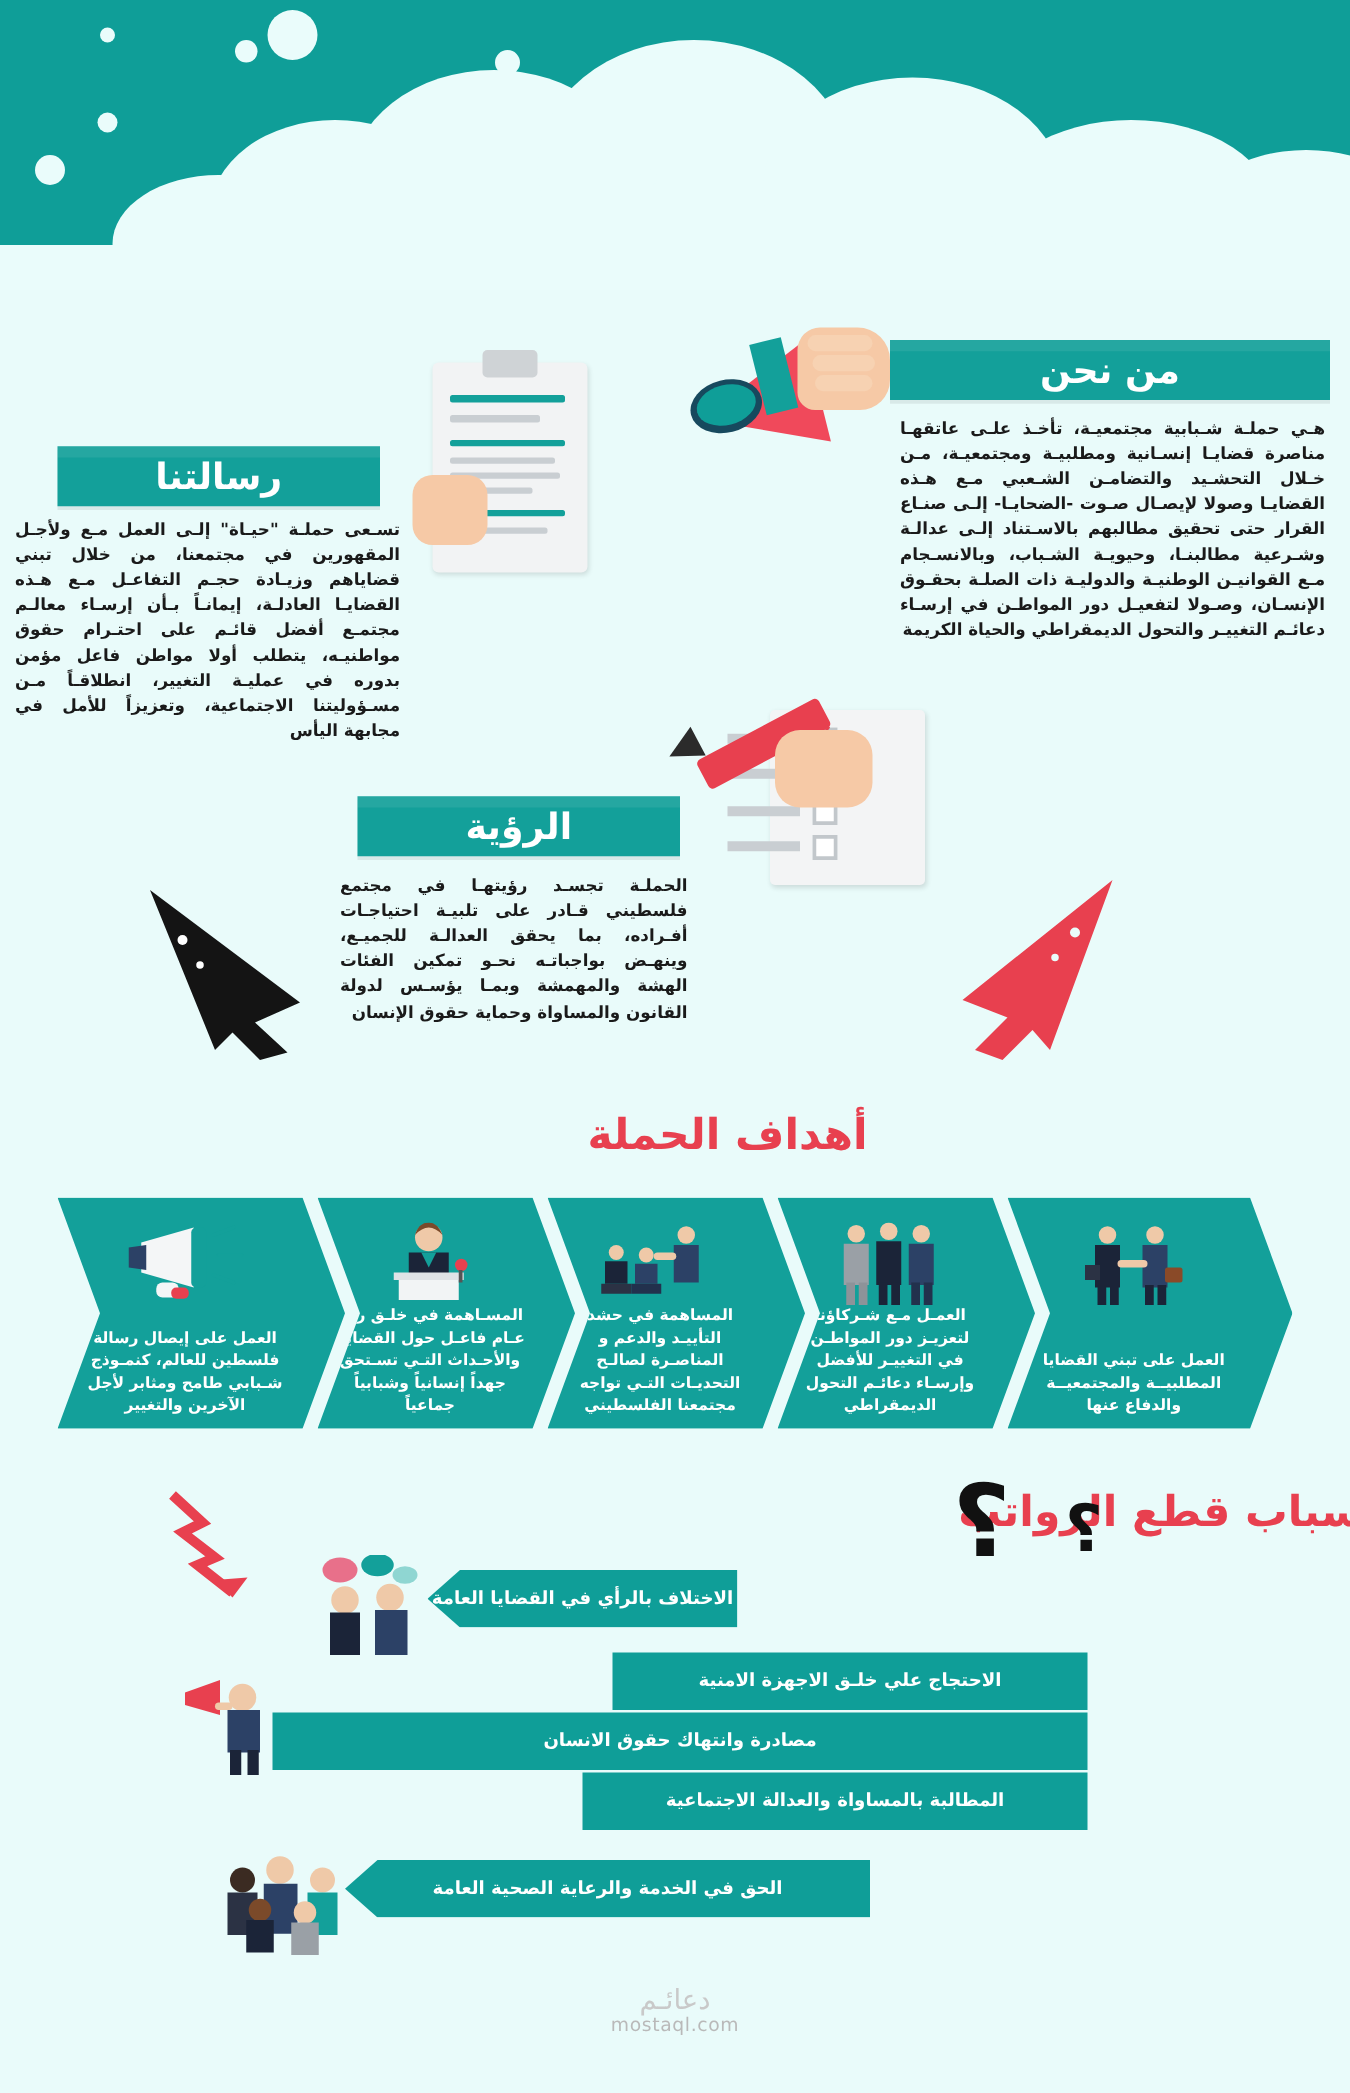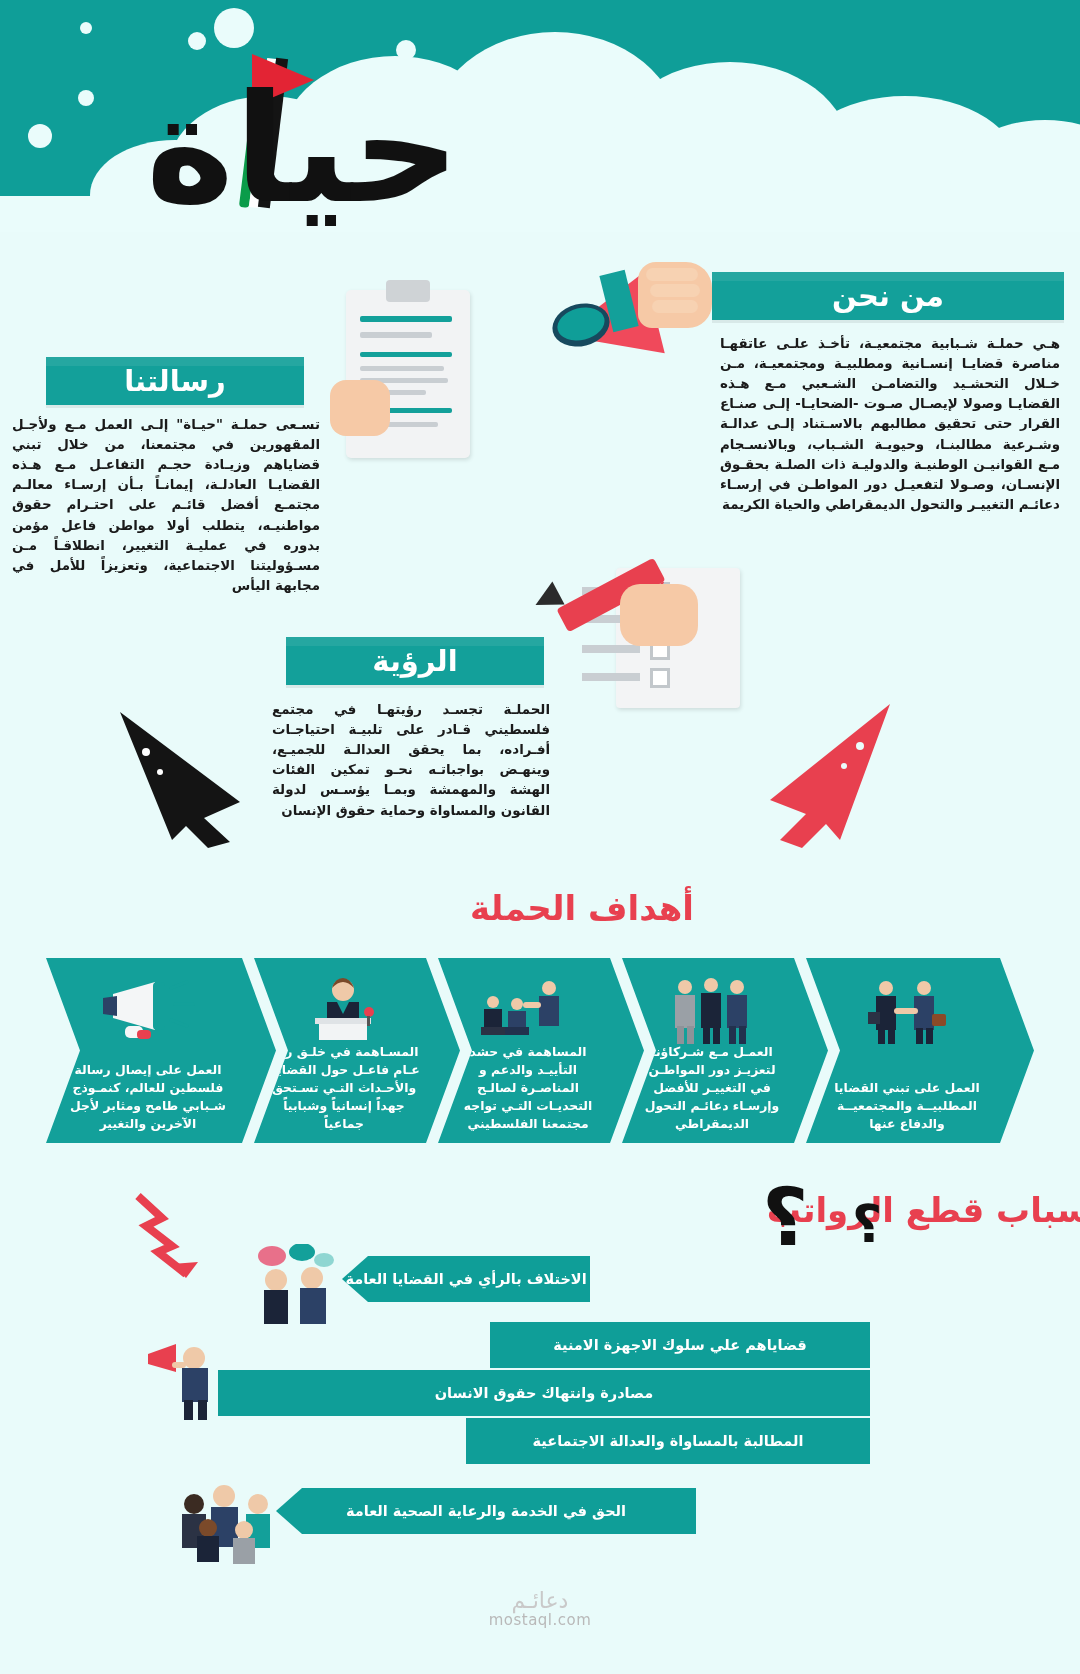--- a/index.html
+++ b/index.html
@@ -159,27 +159,20 @@
     <div class="cloud c7"></div>
     <div class="cloud base"></div>
     <div class="bub b1"></div>
     <div class="bub b2"></div>
     <div class="bub b3"></div>
     <div class="bub b4"></div>
     <div class="bub b5"></div>
     <div class="bub b6"></div>
     <div class="bub b7"></div>
 
-    <div class="logo">
-      <div class="flagpole"></div>
-      <div class="flagpole2"></div>
-      <div class="flagpole3"></div>
-      <div class="flagtri"></div>
-      <div class="logo-word">حياة</div>
-    </div>
   </div>
 
   <div class="mega">
     <div class="mega-cone"></div>
     <div class="mega-mouth"></div>
     <div class="mega-mouth2"></div>
     <div class="mega-band"></div>
     <div class="hand"></div>
     <div class="finger" style="left:86px;top:10px;width:52px;height:13px;"></div>
     <div class="finger" style="left:90px;top:26px;width:50px;height:13px;"></div>
@@ -387,21 +380,21 @@
     <circle cx="46" cy="50" r="9" fill="#7b4a2a"></circle>
       <rect x="35" y="58" width="22" height="26" fill="#1b2438"></rect>
     <circle cx="82" cy="52" r="9" fill="#efc9a8"></circle>
       <rect x="71" y="60" width="22" height="26" fill="#9aa0a6"></rect>
   </svg>
 
   <div class="rrow arrow-notch" style="left:342px;top:1256px;width:248px;">
     <span>الاختلاف بالرأي في القضايا العامة</span>
   </div>
   <div class="rrow" style="left:490px;top:1322px;width:380px;">
-    <span>قضاياهم علي سلوك الاجهزة الامنية</span>
+    <span>الاحتجاج علي خلـق الاجهزة الامنية</span>
   </div>
   <div class="rrow" style="left:218px;top:1370px;width:652px;">
     <span>مصادرة وانتهاك حقوق الانسان</span>
   </div>
   <div class="rrow" style="left:466px;top:1418px;width:404px;">
     <span>المطالبة بالمساواة والعدالة الاجتماعية</span>
   </div>
   <div class="rrow arrow-notch" style="left:276px;top:1488px;width:420px;">
     <span>الحق في الخدمة والرعاية الصحية العامة</span>
   </div>

